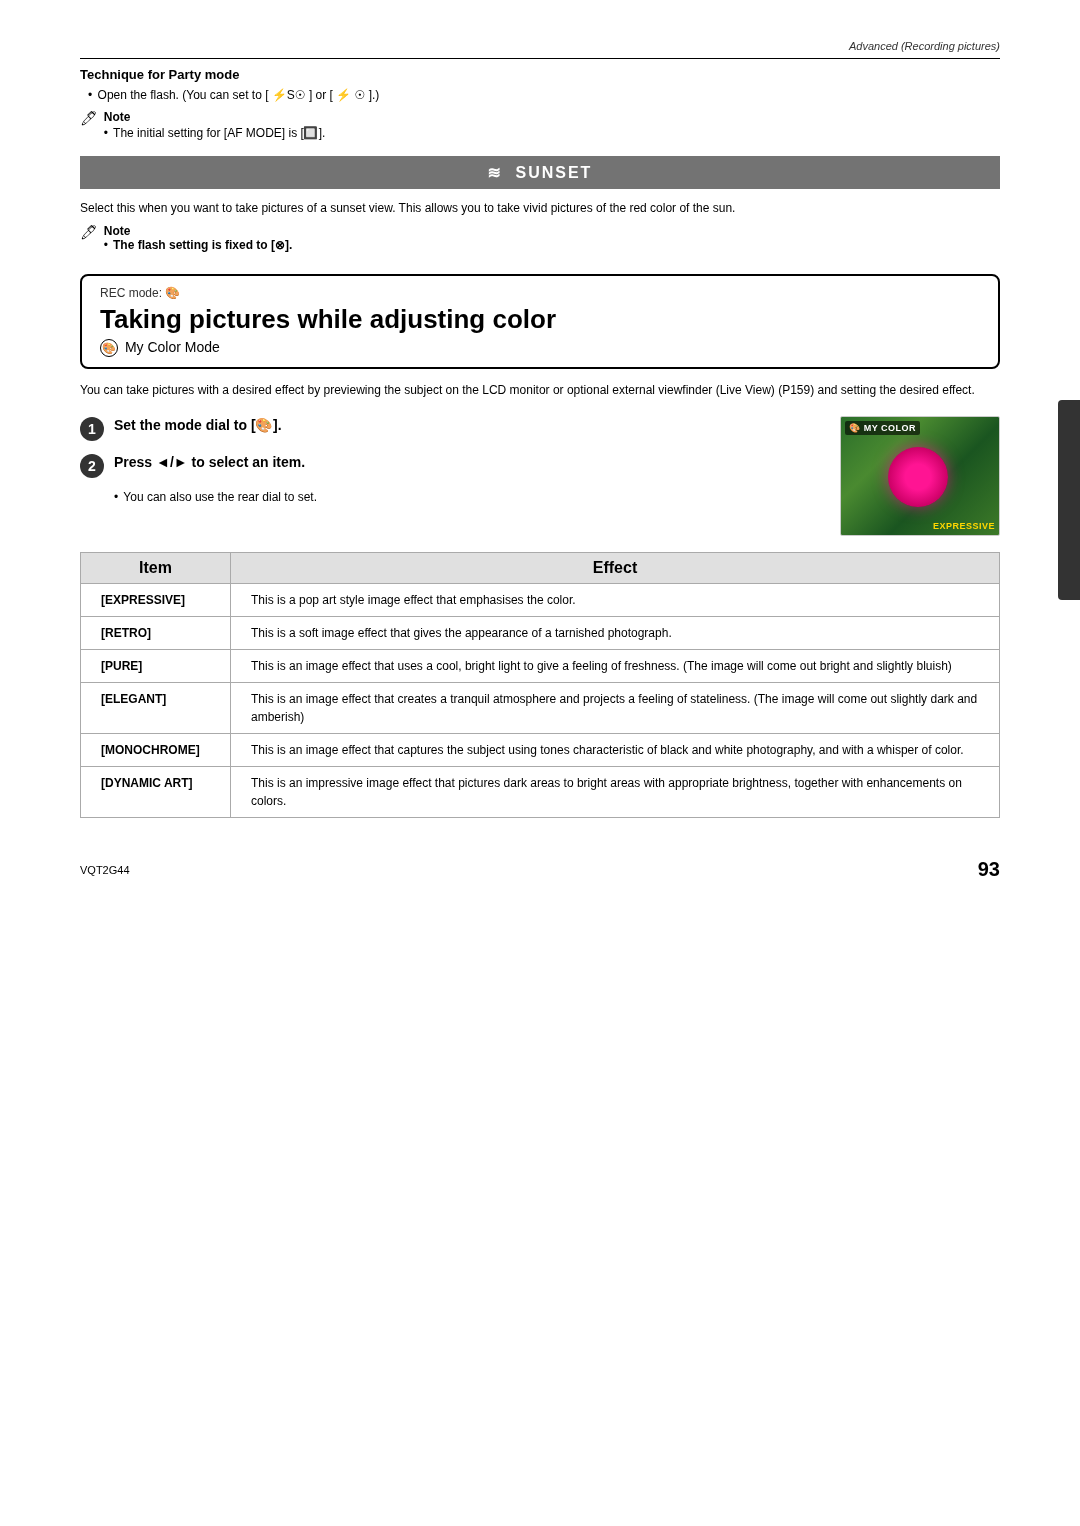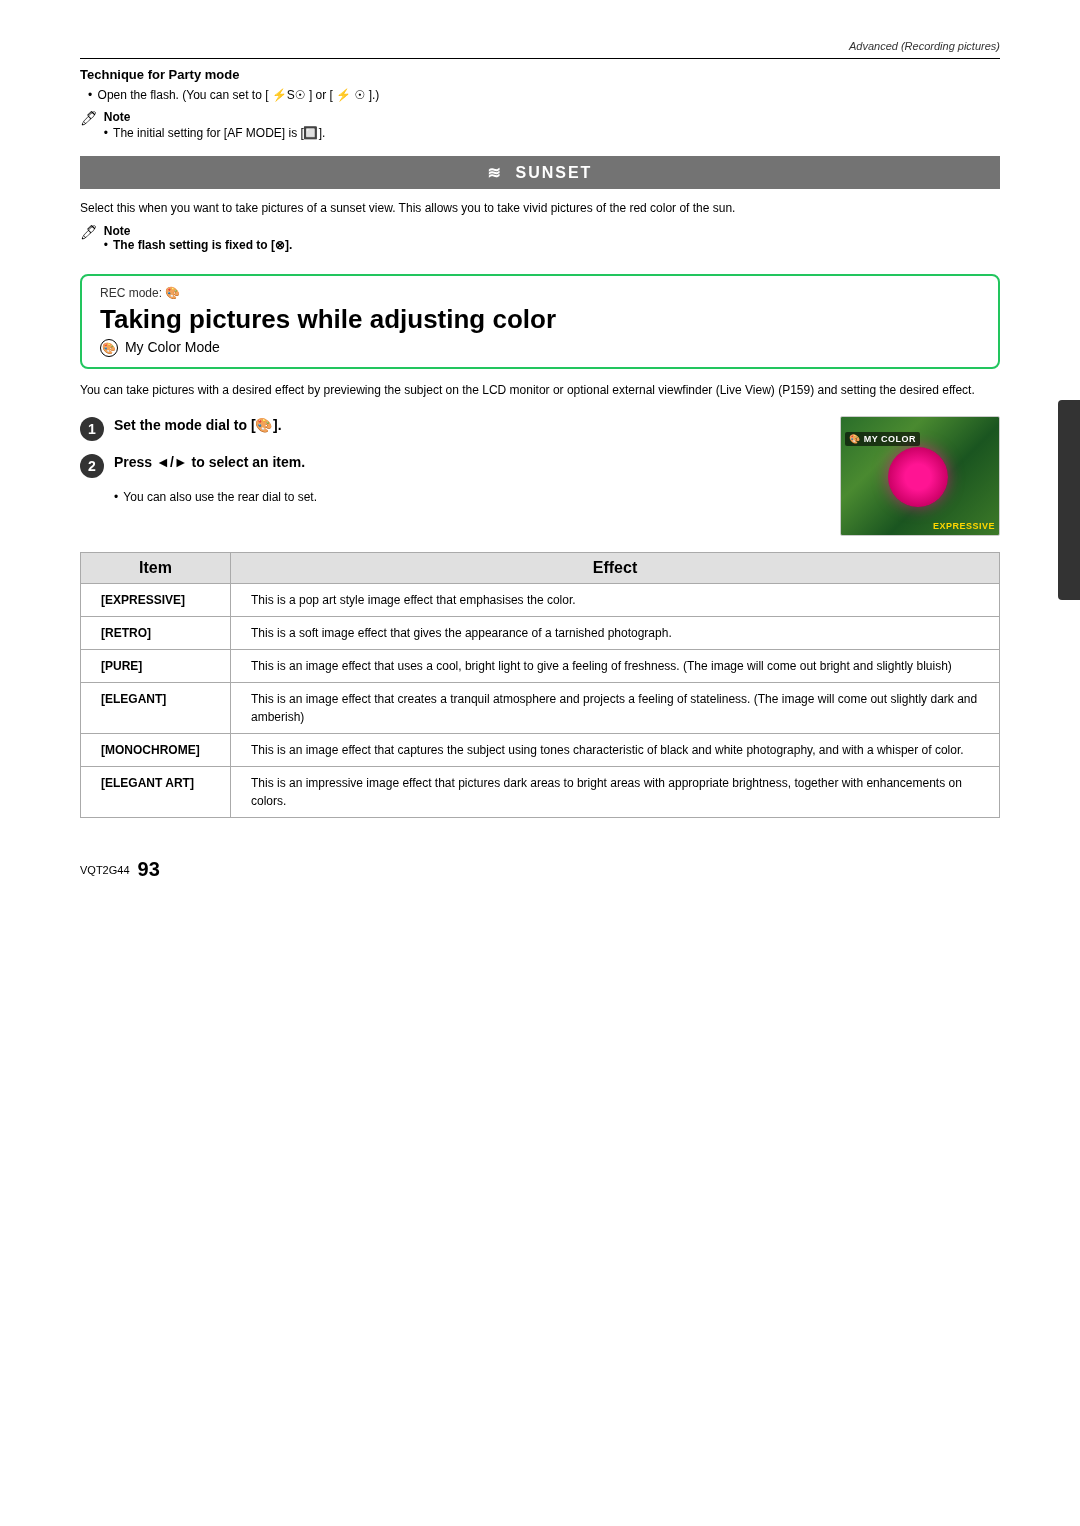--- a/index.html
+++ b/index.html
@@ -82,21 +82,21 @@
       line-height: 1.6;
       margin-bottom: 6px;
     }
 
     .note-bold {
       font-weight: bold;
     }
 
     
     .section-box {
-      border: 2px solid #22c55e;
+      border: 2px solid #000000;
       border-radius: 8px;
       padding: 10px 18px;
       margin: 22px 0 12px 0;
     }
 
     .rec-mode-line {
       font-size: 12px;
       color: #333;
       margin-bottom: 4px;
     }
@@ -211,21 +211,20 @@
       position: absolute;
       top: 4px;
       left: 4px;
       background: rgba(0,0,0,0.6);
       color: #fff;
       font-size: 9px;
       font-weight: bold;
       padding: 2px 4px;
       border-radius: 2px;
       letter-spacing: 0.5px;
-      margin-top: 11px;
     }
 
     .color-preview-label {
       position: absolute;
       bottom: 4px;
       right: 4px;
       color: #ffd700;
       font-size: 9px;
       font-weight: bold;
       letter-spacing: 0.5px;
@@ -260,21 +259,21 @@
 
     .effect-table td:first-child {
       font-weight: bold;
       white-space: nowrap;
       width: 150px;
     }
 
     
     .page-footer {
       display: flex;
-      justify-content: flex-start;
+      justify-content: space-between;
       align-items: center;
       margin-top: 40px;
       font-size: 12px;
     }
 
     .page-number {
       font-size: 20px;
       font-weight: bold;
     }
 
@@ -424,21 +423,21 @@
       <tr>
         <td>[ELEGANT]</td>
         <td>This is an image effect that creates a tranquil atmosphere and projects a feeling of stateliness.
 (The image will come out slightly dark and amberish)</td>
       </tr>
       <tr>
         <td>[MONOCHROME]</td>
         <td>This is an image effect that captures the subject using tones characteristic of black and white photography, and with a whisper of color.</td>
       </tr>
       <tr>
-        <td>[ELEGANT ART]</td>
+        <td>[DYNAMIC ART]</td>
         <td>This is an impressive image effect that pictures dark areas to bright areas with appropriate brightness, together with enhancements on colors.</td>
       </tr>
     </tbody>
 </table>
 
 <div class="page-footer">
   <span class="page-code">VQT2G44</span>
   <span class="page-number">93</span>
 </div>
 

